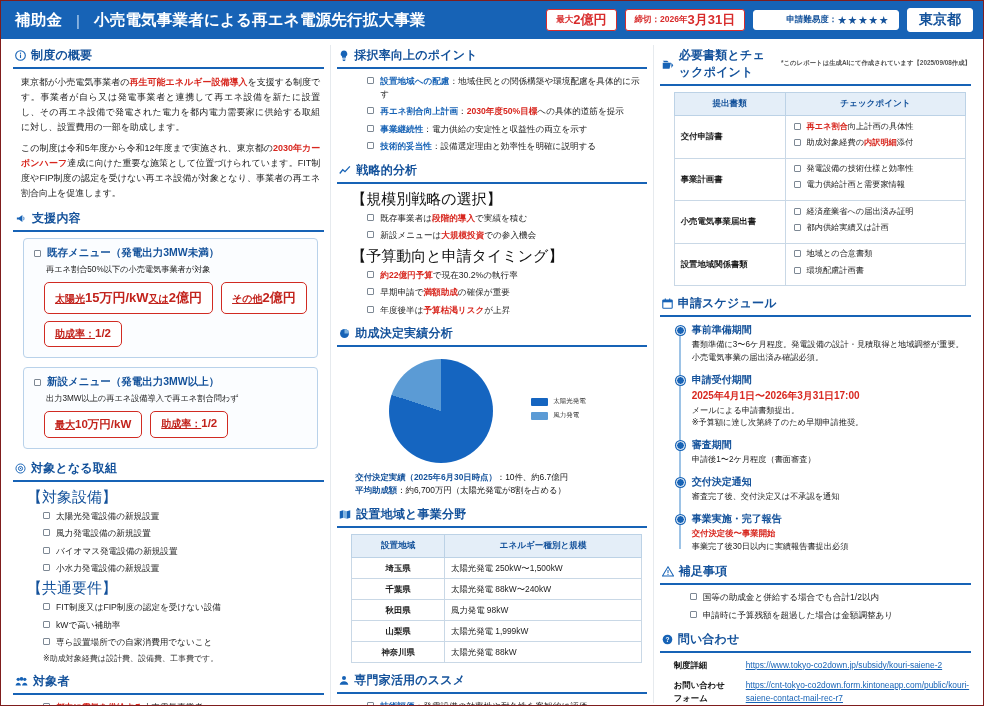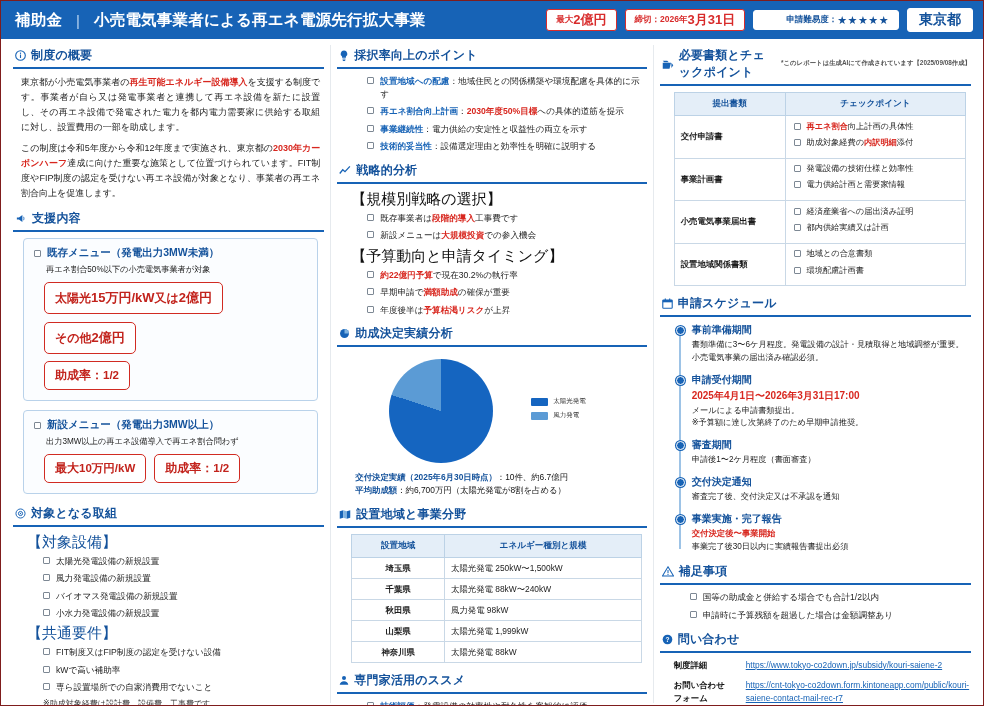--- a/index.html
+++ b/index.html
@@ -113,21 +113,21 @@
     color: #14529b; font-size: 10.5px; font-weight: bold; margin-bottom: 4px;
   }
   .mcard-sub { font-size: 8.2px; color: #222; margin: 0 0 7px 12px; }
   .pills { display: flex; gap: 8px; flex-wrap: wrap; margin-left: 10px; }
   .pill {
     border: 1.6px solid #d12b22; border-radius: 5px;
     color: #c2231c; background: #fff;
     padding: 6px 10px; font-weight: bold;
     display: flex; align-items: baseline;
   }
-  .pill .s { font-size: 12px; }
+  .pill .s { font-size: 10px; text-decoration: underline; }
   .pill .l { font-size: 13px; }
   .pill.sm { padding: 5px 10px; }
   .pill.sm .l { font-size: 11.5px; }
 
   
   .chart-wrap { display: flex; align-items: center; padding: 6px 0 4px 0; }
   .pie {
     width: 104px; height: 104px; border-radius: 50%;
     margin-left: 52px;
     background: conic-gradient(#1565c0 0% 80%, #5b9bd5 80% 100%);
@@ -398,21 +398,21 @@
             <svg width="12" height="11" viewBox="0 0 16 14">
                 <polyline points="1,11 5,6 8,8.5 14.5,1.5" fill="none" stroke="#1763b6" stroke-width="1.7"></polyline>
               </svg>
           </span>
           <span class="tt">戦略的分析</span>
         </div>
         <div class="grp-h black">【規模別戦略の選択】</div>
         <ul class="cl">
           <li>
               <span class="box"></span>
-              <span><span>既存事業者は</span><span class="lbl-red">段階的導入</span><span>工事費です</span></span>
+              <span><span>既存事業者は</span><span class="lbl-red">段階的導入</span><span>で実績を積む</span></span>
             </li>
           <li>
               <span class="box"></span>
               <span><span>新設メニューは</span><span class="lbl-red">大規模投資</span><span>での参入機会</span></span>
             </li>
         </ul>
         <div class="grp-h black">【予算動向と申請タイミング】</div>
         <ul class="cl">
           <li>
               <span class="box"></span>

